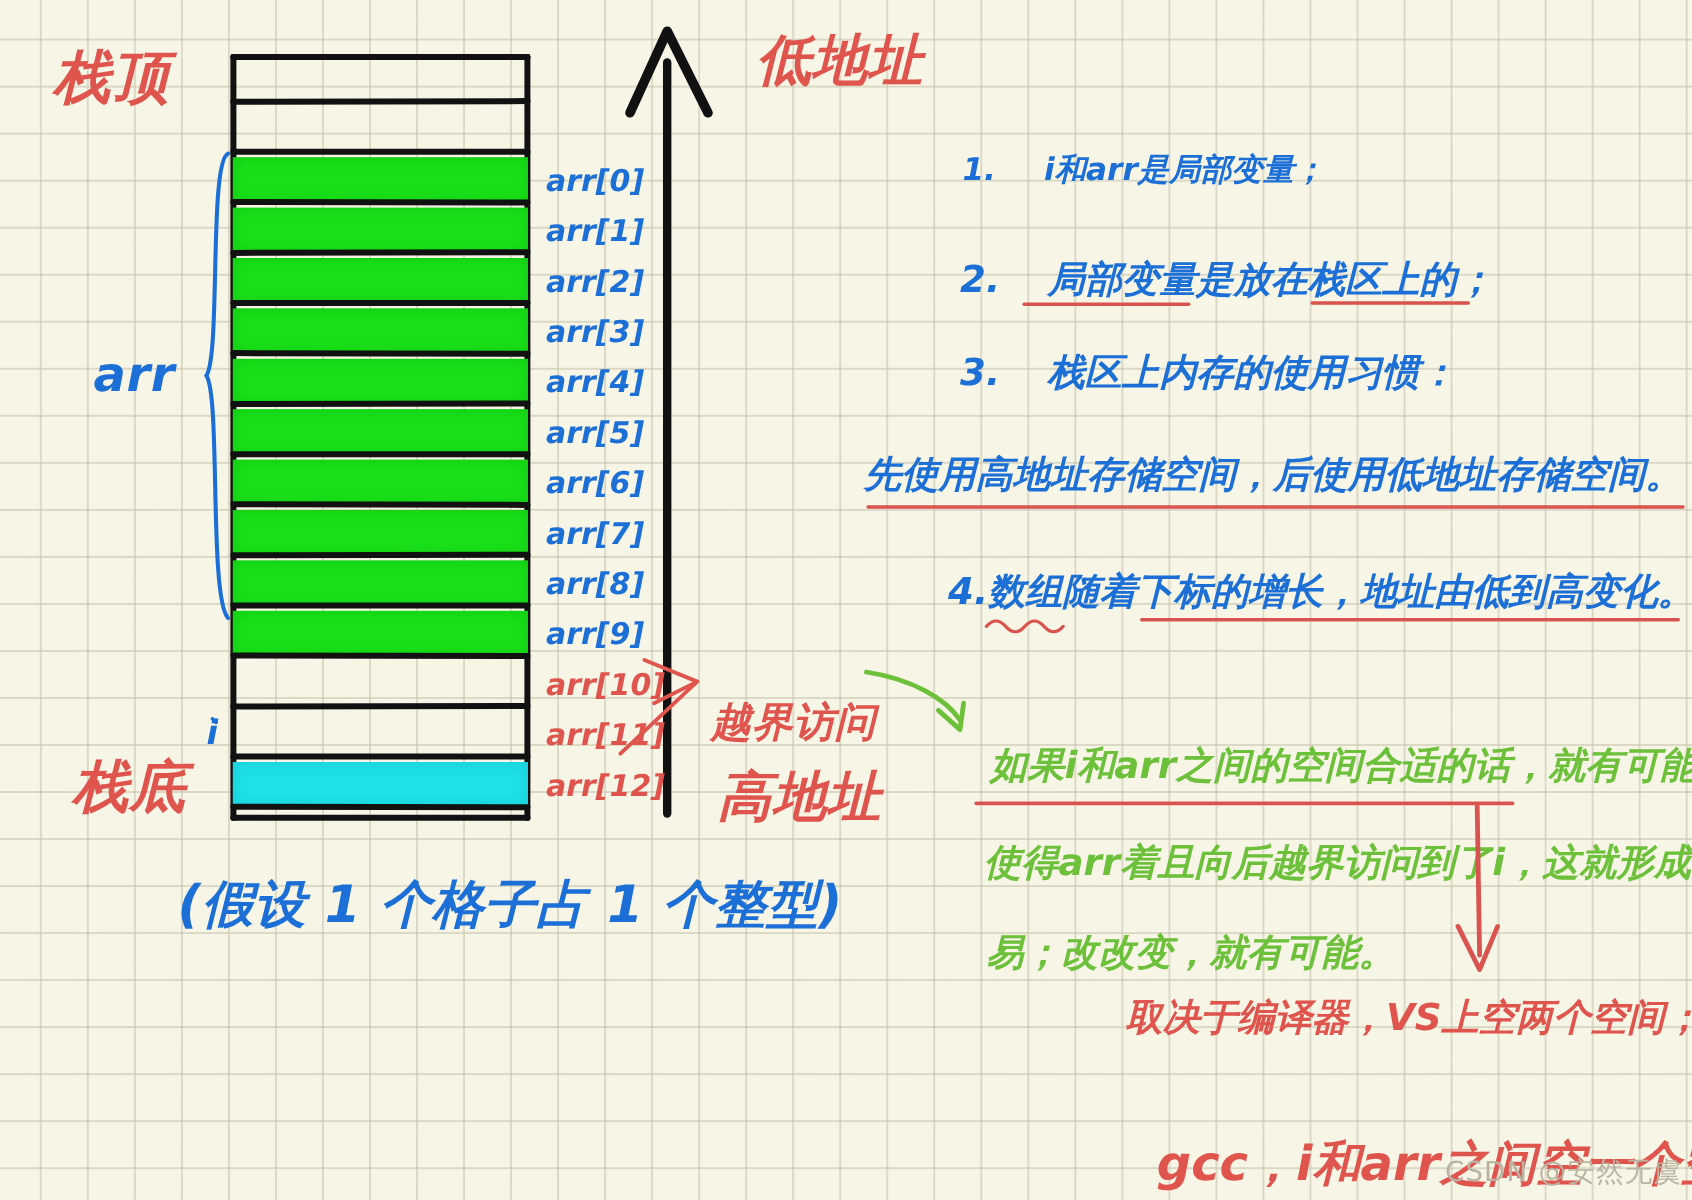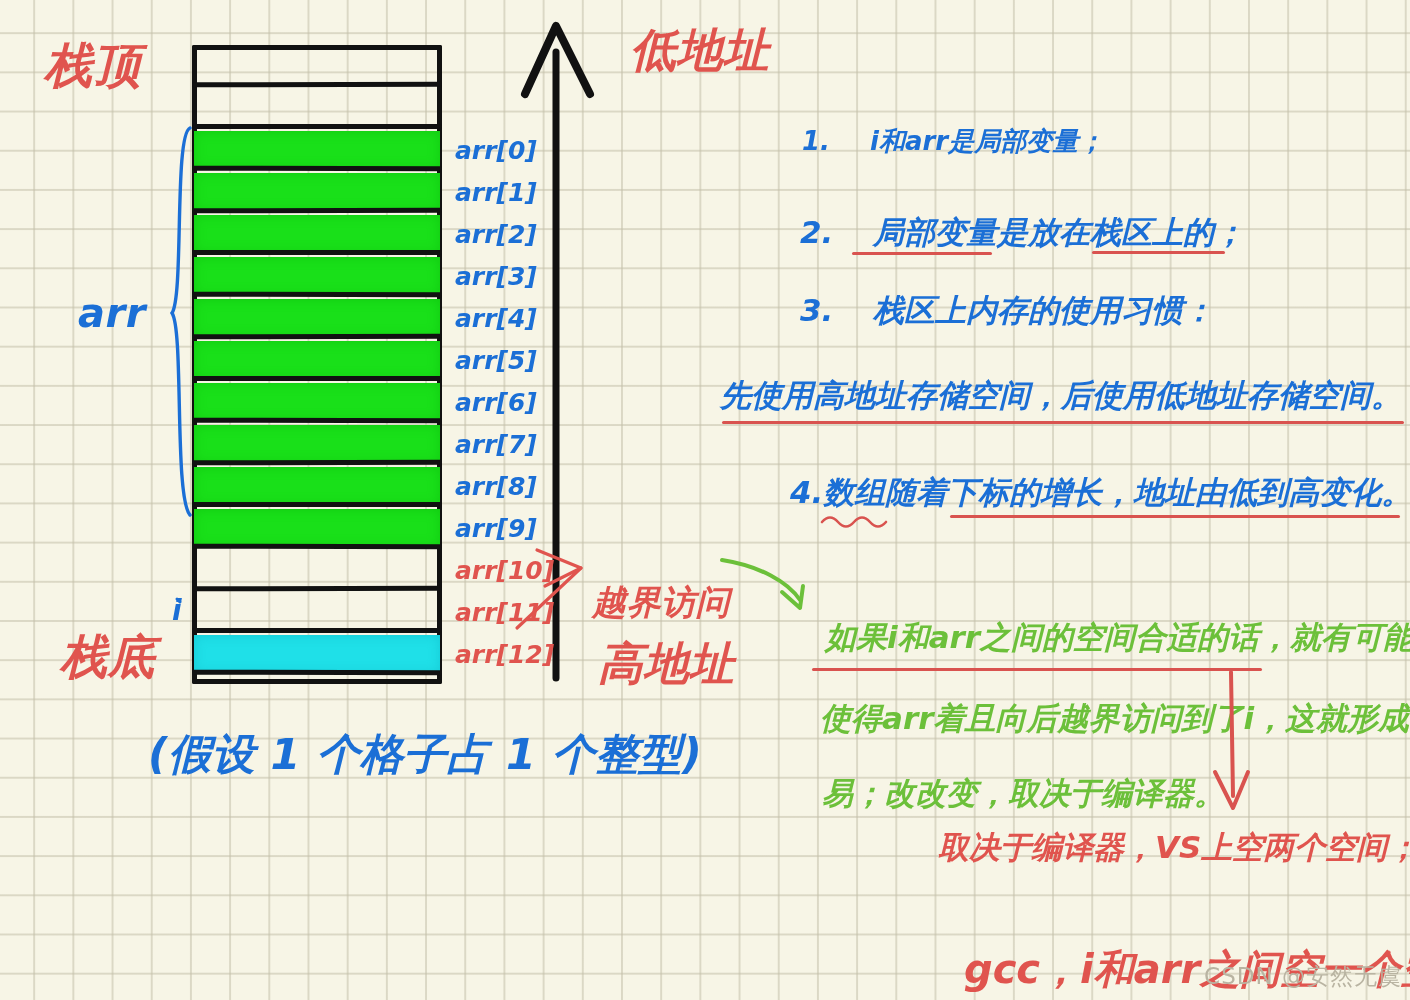--- a/index.html
+++ b/index.html
@@ -241,21 +241,21 @@
   <div class="underline-red" style="left:950px; top:515px; width:450px;"></div>
   <svg style="position:absolute; left:820px; top:512px;" width="70" height="16" viewBox="0 0 70 16">
     <path d="M2 10 q8 -9 16 0 q8 9 16 0 q8 -9 16 0 q8 9 16 0" stroke="#d9534f" stroke-width="2.6" fill="none" stroke-linecap="round"></path>
   </svg>
 
   <div class="note-line green" style="left:825px; top:617px; font-size:31px;">如果i和arr之间的空间合适的话，就有可能</div>
   <div class="underline-red" style="left:812px; top:668px; width:450px;"></div>
 
   <div class="note-line green" style="left:820px; top:698px; font-size:31px;">使得arr着且向后越界访问到了i，这就形成变</div>
 
-  <div class="note-line green" style="left:822px; top:773px; font-size:31px;">易；改改变，取决于编译器。</div>
+  <div class="note-line green" style="left:822px; top:773px; font-size:31px;">易；改改变，就有可能。</div>
 
   <svg style="position:absolute; left:1205px; top:668px;" width="60" height="150" viewBox="0 0 60 150">
     <line x1="26" y1="4" x2="28" y2="128" stroke="#d9534f" stroke-width="4" stroke-linecap="round"></line>
     <path d="M10 104 L28 140 L43 104" stroke="#d9534f" stroke-width="4" fill="none" stroke-linecap="round" stroke-linejoin="round"></path>
   </svg>
 
   <div class="note-line red" style="left:938px; top:827px; font-size:31px;">取决于编译器，VS上空两个空间；</div>
   <div class="note-line red" style="left:964px; top:942px; font-size:40px;">gcc，i和arr之间空一个空间。</div>
 
   <div id="watermark">CSDN @安然无虞</div>

